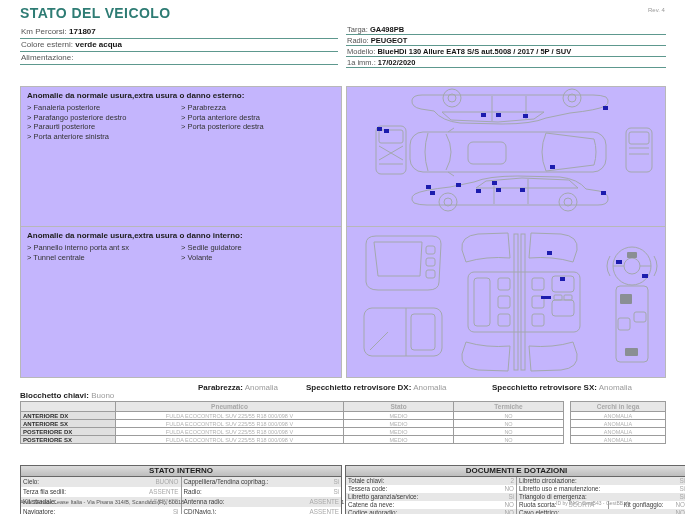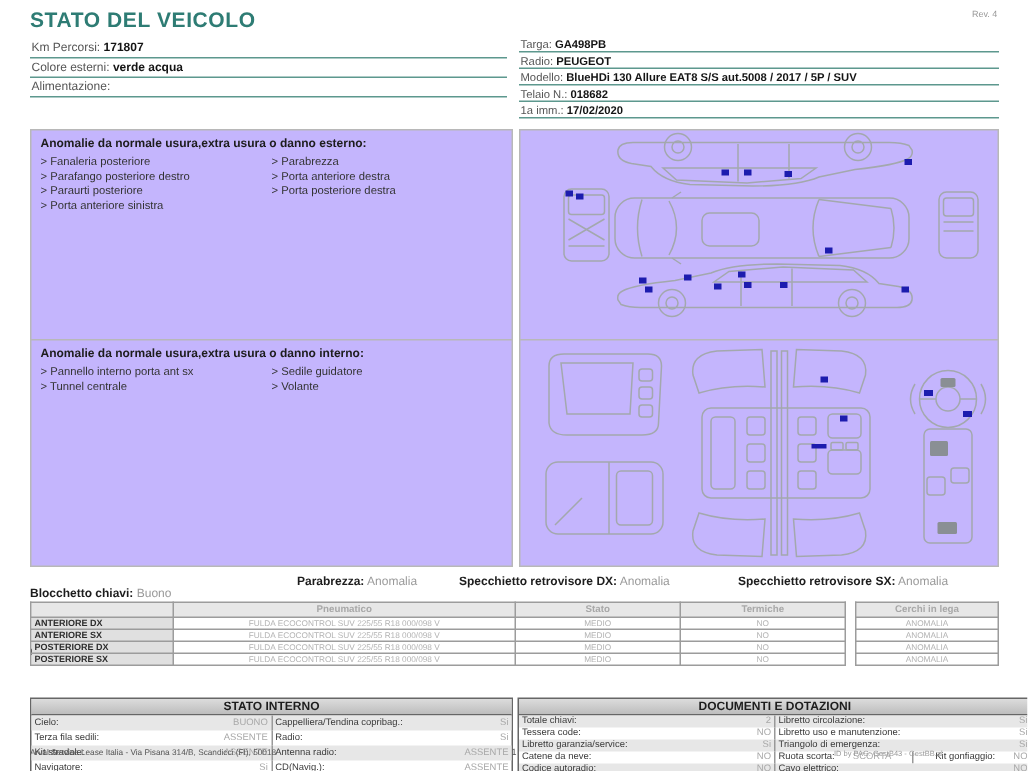--- a/index.html
+++ b/index.html
@@ -85,21 +85,20 @@
   <div class="info info-left">
     <div class="info-row"><span>Km Percorsi:</span> <b>171807</b></div>
     <div class="info-row"><span>Colore esterni:</span> <b>verde acqua</b></div>
     <div class="info-row"><span>Alimentazione:</span> <b></b></div>
   </div>
 
   <div class="info info-right">
     <div class="info-row"><span>Targa:</span> <b>GA498PB</b></div>
     <div class="info-row"><span>Radio:</span> <b>PEUGEOT</b></div>
     <div class="info-row"><span>Modello:</span> <b>BlueHDi 130 Allure EAT8 S/S aut.5008 / 2017 / 5P / SUV</b></div>
-    <div class="info-row"><span>Telaio N.:</span> <b>018682</b></div>
     <div class="info-row"><span>1a imm.:</span> <b>17/02/2020</b></div>
   </div>
 
   <div class="panel" id="panel-ext-anom">
     <div class="panel-title">Anomalie da normale usura,extra usura o danno esterno:</div>
     <div class="anom-cols">
       <div class="anom-col">
         <div class="anom-item">Fanaleria posteriore</div>
         <div class="anom-item">Parafango posteriore destro</div>
         <div class="anom-item">Paraurti posteriore</div>

